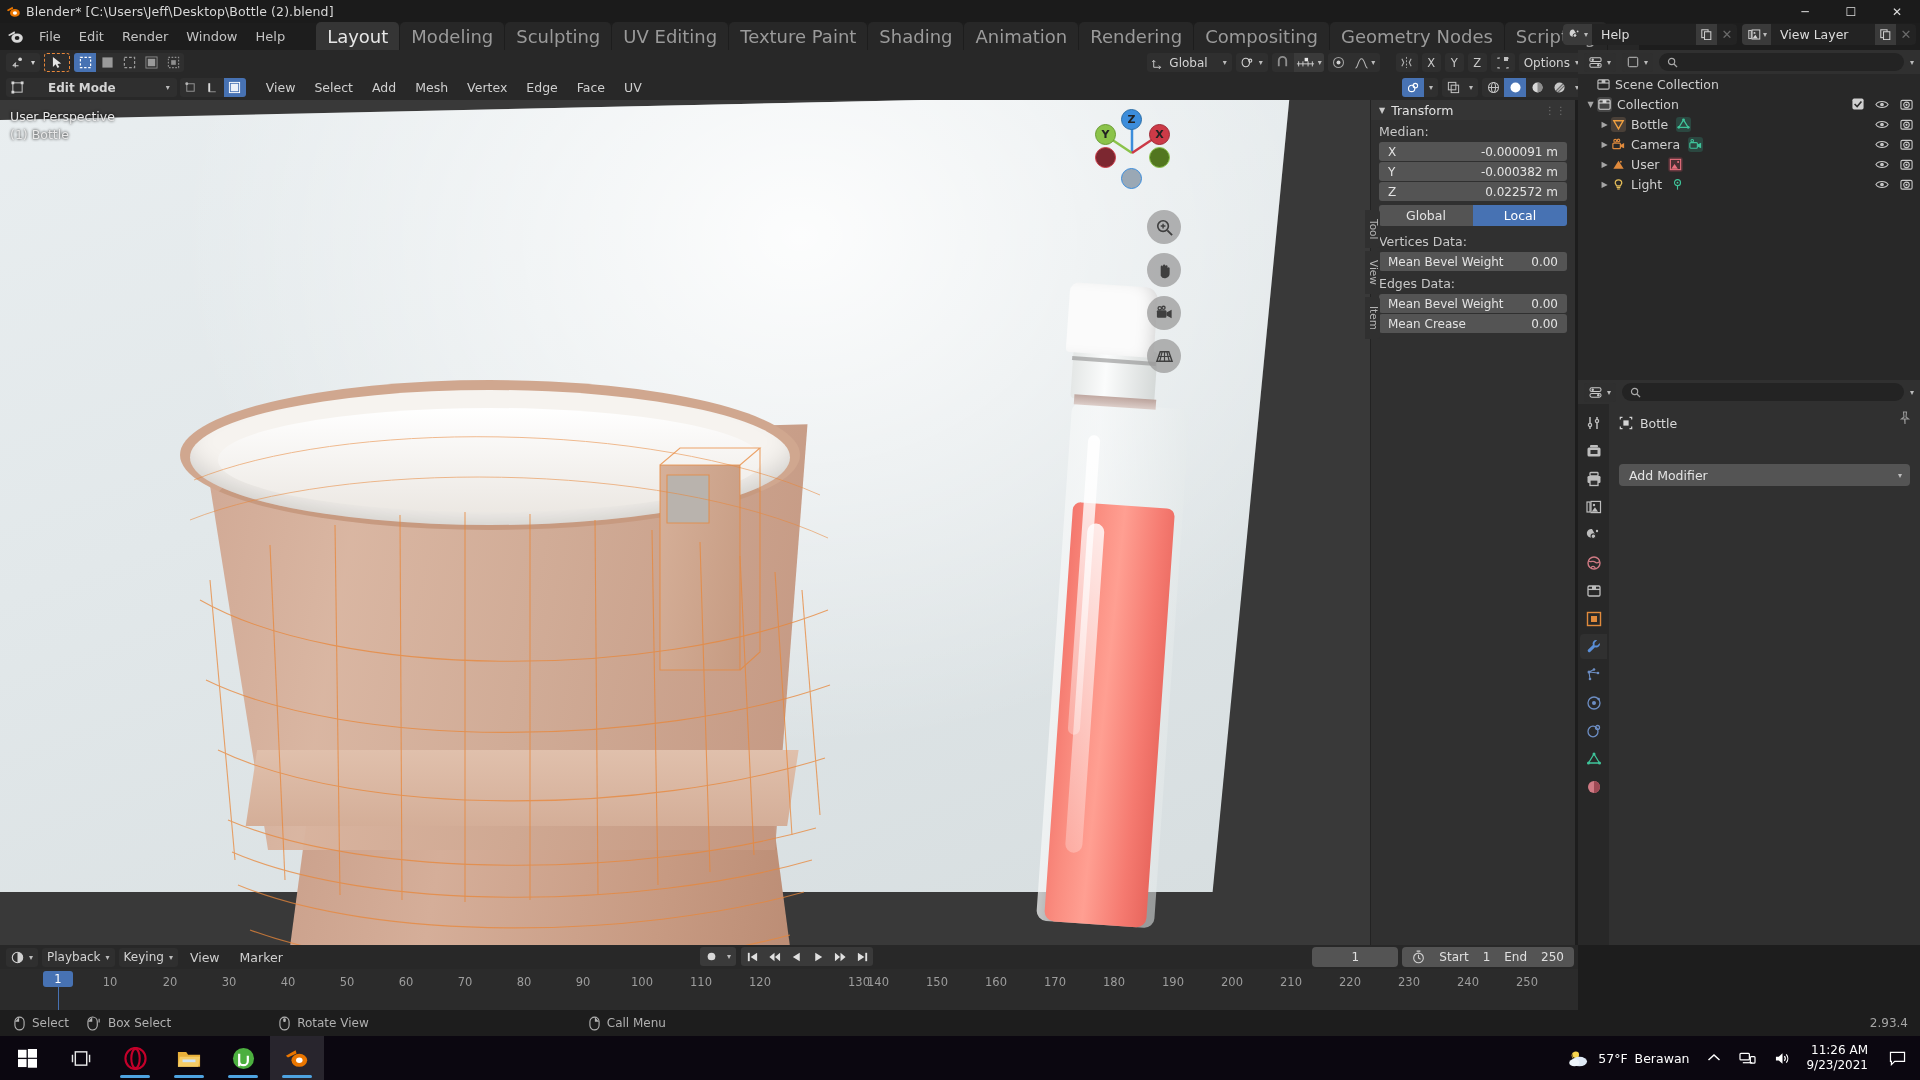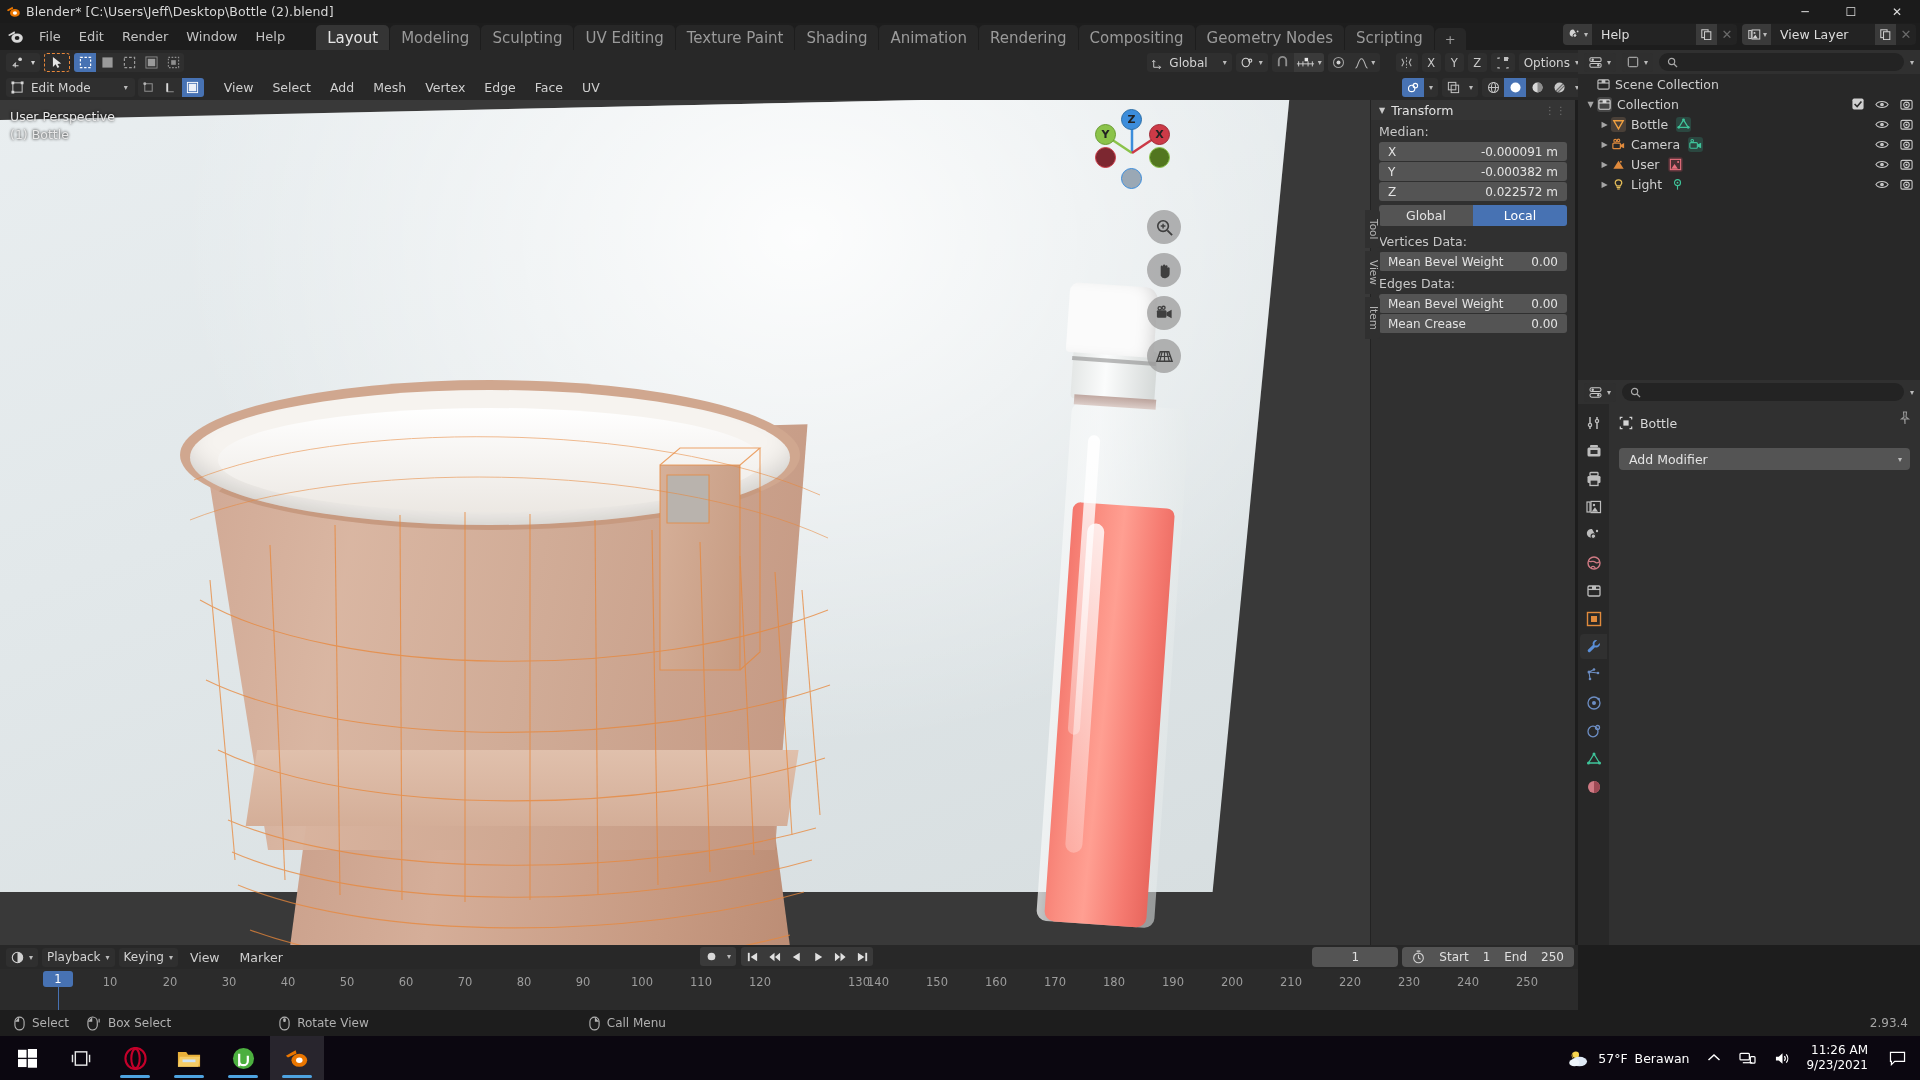--- a/index.html
+++ b/index.html
@@ -15,21 +15,21 @@
   #win-controls { position:absolute; right:0; top:0; height:23px; display:flex; }
   #win-controls div { width:46px; height:23px; display:flex; align-items:center;
     justify-content:center; color:#ddd; font-size:12px; }
 
   
   #topbar { position:absolute; left:0; top:23px; width:1920px; height:27px;
     background:#1d1d1d; display:flex; align-items:center; }
   .blender-icon { width:30px; height:27px; display:flex; align-items:center; justify-content:center; }
   .menu-item { padding:3px 9px; font-size:13px; color:#c3c3c3; border-radius:3px; }
   .ws-tabs { display:flex; align-items:flex-end; height:27px; margin-left:22px; }
-  .ws-tab { padding:4px 11px 5px; font-size:15px; color:#9a9a9a; background:#272727;
+  .ws-tab { padding:4px 11px 5px; font-size:18px; color:#9a9a9a; background:#272727;
     border-radius:5px 5px 0 0; margin-right:1px; position:relative; top:2px; }
   .ws-tab.active { background:#353535; color:#e6e6e6; }
   .ws-plus { padding:4px 10px 5px; color:#9a9a9a; background:#272727; border-radius:5px 5px 0 0;
     position:relative; top:2px; font-size:13px; }
   #topbar-right { position:absolute; right:4px; top:1px; display:flex; align-items:center; gap:5px; }
   .field-group { display:flex; align-items:center; background:#232323; border-radius:4px;
     height:21px; overflow:hidden; }
   .fg-icon { background:#3a3a3a; height:21px; display:flex; align-items:center; padding:0 4px 0 6px; gap:2px;}
   .fg-name { padding:0 8px 0 9px; min-width:104px; font-size:12.5px; color:#dcdcdc; }
   .fg-btn { background:#3a3a3a; width:21px; height:21px; display:flex; align-items:center; justify-content:center;}
@@ -145,21 +145,21 @@
   
   #props { position:absolute; left:1578px; top:380px; width:342px; height:565px; background:#303030; }
   #props-hdr { height:24px; background:#303030; display:flex; align-items:center; gap:6px; padding:0 6px; }
   #prop-tabs { position:absolute; left:0; top:24px; width:31px; bottom:0; background:#282828;
     display:flex; flex-direction:column; align-items:center; padding-top:6px; gap:3px; }
   .ptab { width:27px; height:25px; display:flex; align-items:center; justify-content:center;
     border-radius:4px 0 0 4px; }
   .ptab.on { background:#303030; }
   #prop-body { position:absolute; left:31px; top:24px; right:0; bottom:0; background:#303030; padding:8px 10px; }
   .breadcrumb { display:flex; align-items:center; gap:7px; font-size:12.5px; color:#d8d8d8; height:22px; }
-  .add-mod { margin-top:14px; height:22px; background:#545454; border-radius:4px; display:flex;
+  .add-mod { margin-top:30px; height:22px; background:#545454; border-radius:4px; display:flex;
     align-items:center; padding:0 10px; font-size:12.5px; color:#e3e3e3; position:relative; }
   .add-mod .chev { position:absolute; right:8px; color:#bdbdbd; }
 
   
   #timeline { position:absolute; left:0; top:945px; width:1578px; height:65px; background:#282828; }
   #tl-hdr { height:24px; display:flex; align-items:center; gap:4px; padding-left:6px; }
   #tl-track { position:absolute; left:0; top:24px; width:1578px; height:41px; background:#2b2b2b; }
   .tl-num { position:absolute; top:6px; font-size:11.5px; color:#9d9d9d; transform:translateX(-50%); }
   #tl-playhead { position:absolute; top:2px; width:30px; height:16px; background:#4772b3; border-radius:3px;
     display:flex; align-items:center; justify-content:center; font-size:11.5px; color:#fff; transform:translateX(-50%); }
@@ -383,21 +383,21 @@
         </svg>
     </div>
     <div class="dropdown">
       <span>Options</span>
       <span style="font-size:8px;color:#bbb;">▾</span>
     </div>
   </div>
 </div>
 
 <div id="vp-header2">
-  <div class="dropdown" style="gap:7px;padding-right:7px;">
+  <div class="dropdown" style="gap:24px;padding-right:7px;font-weight:bold;">
     <svg width="13" height="13" viewBox="0 0 14 14">
         <rect x="2" y="2" width="10" height="10" fill="none" stroke="#c6c6c6" stroke-width="1.1"></rect>
         <rect x="0.5" y="0.5" width="3" height="3" fill="#d8d8d8"></rect>
         <rect x="10.5" y="0.5" width="3" height="3" fill="#d8d8d8"></rect>
         <rect x="0.5" y="10.5" width="3" height="3" fill="#d8d8d8"></rect>
       </svg>
     <span>Edit Mode</span>
     <span style="font-size:8px;color:#bbb;margin-left:26px;">▾</span>
   </div>
   <div class="grp">

